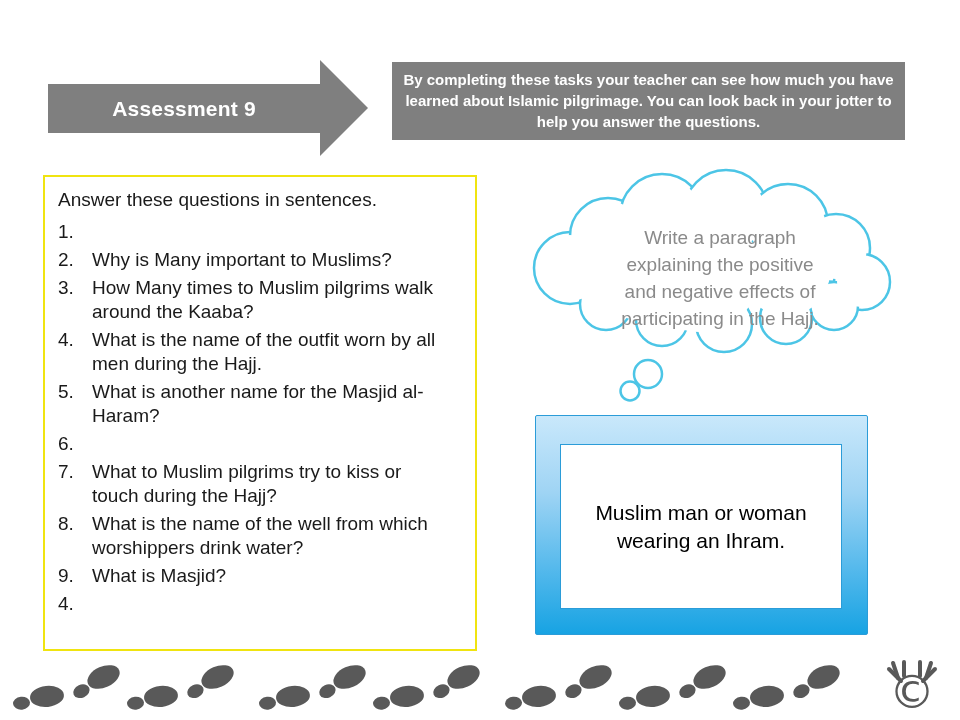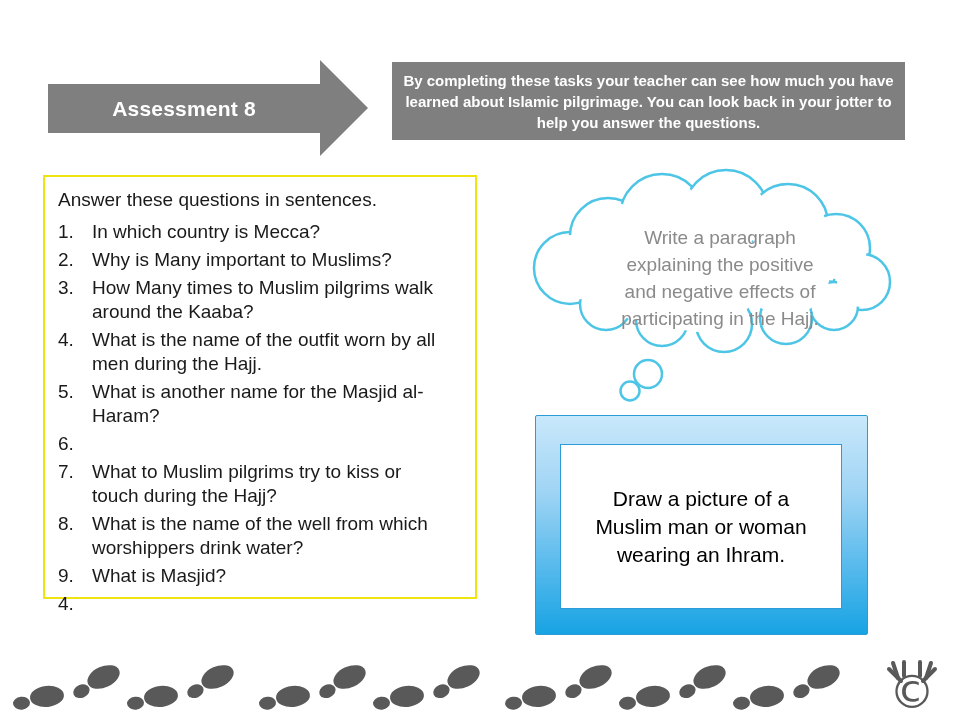--- a/index.html
+++ b/index.html
@@ -10,25 +10,25 @@
   svg.deco{position:absolute;left:0;top:0;pointer-events:none;}
   .arrow-label{
     position:absolute;left:48px;top:84px;width:272px;height:49px;
     display:flex;align-items:center;justify-content:center;
     color:#ffffff;font-size:21px;font-weight:bold;letter-spacing:.2px;
   }
   .instructions{
     position:absolute;left:392px;top:62px;width:513px;height:78px;
     background:#7f7f7f;color:#ffffff;font-weight:bold;font-size:15px;
     line-height:21px;text-align:center;box-sizing:border-box;
-    padding:7px 10px;display:flex;align-items:center;
+    padding:7px 10px;display:flex;
   }
   .instructions > span{display:block;width:100%;}
   .qbox{
-    position:absolute;left:43px;top:175px;width:434px;height:424px;
+    position:absolute;left:43px;top:175px;width:434px;height:476px;
     border:2px solid #f0e410;background:#ffffff;box-sizing:border-box;
     padding:11px 27px 8px 13px;color:#1a1a1a;
   }
   .qintro{margin:0 0 8px 0;font-size:19px;line-height:24px;}
   .qitem{display:flex;margin-bottom:4px;font-size:19px;line-height:24px;}
   .qnum{flex:0 0 34px;}
   .qtext{flex:1;max-width:362px;}
   .cloud-text{
     position:absolute;left:600px;top:224px;width:240px;
     text-align:center;color:#8a8a8a;font-size:19px;line-height:27px;
@@ -119,33 +119,32 @@
           <path d="M898 678 L893 663"></path>
           <path d="M904 676 L904 662"></path>
         <path d="M923 681 L935 669"></path>
           <path d="M926 678 L931 663"></path>
           <path d="M920 676 L920 662"></path>
       </g>
       <text x="912" y="708" font-size="46" text-anchor="middle" fill="#595959" font-family="DejaVu Sans, sans-serif">©</text>
     </g>
   </svg>
 
-  <div class="arrow-label">Assessment 8</div>
+  <div class="arrow-label">Assessment 9</div>
 
   <div class="instructions">
     <span>By completing these tasks your teacher can see how much you have learned about Islamic pilgrimage. You can look back in your jotter to help you answer the questions.</span>
   </div>
 
   <div class="qbox">
     <p class="qintro">Answer these questions in sentences.</p>
     <div>
 
         <div class="qitem">
           <span class="qnum">1.</span>
-          <span class="qtext">In which country is Mecca?</span>
         </div>
 
         <div class="qitem">
           <span class="qnum">2.</span>
           <span class="qtext">Why is Many important to Muslims?</span>
         </div>
 
         <div class="qitem">
           <span class="qnum">3.</span>
           <span class="qtext">How Many times to Muslim pilgrims walk around the Kaaba?</span>
@@ -194,21 +193,20 @@
 
       <div>and negative effects of</div>
 
       <div>participating in the Hajj.</div>
     </div>
 
   <div class="draw-box">
     <div class="draw-inner">
       <div class="draw-text">
 
-          <div>Draw a picture of a</div>
 
           <div>Muslim man or woman</div>
 
           <div>wearing an Ihram.</div>
         </div>
     </div>
   </div>
 
 </div>
 

